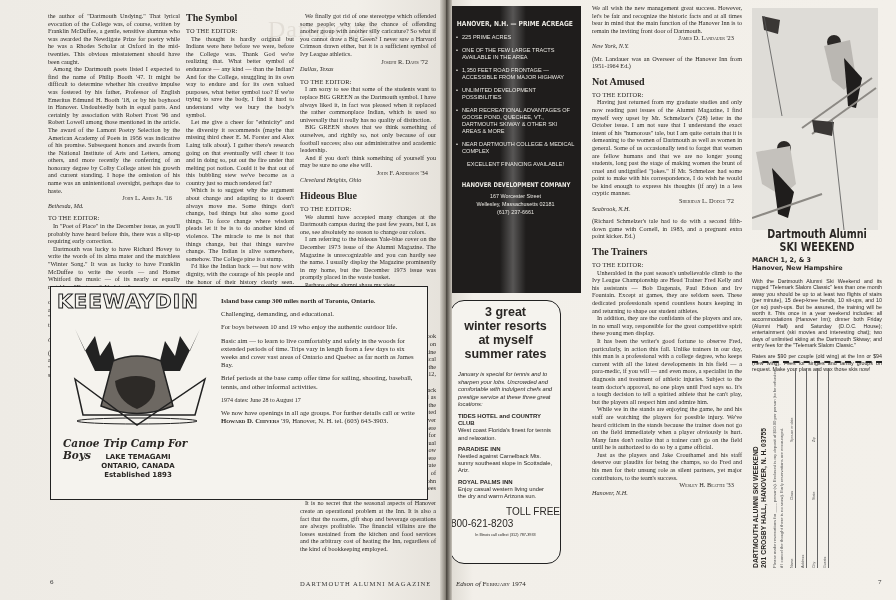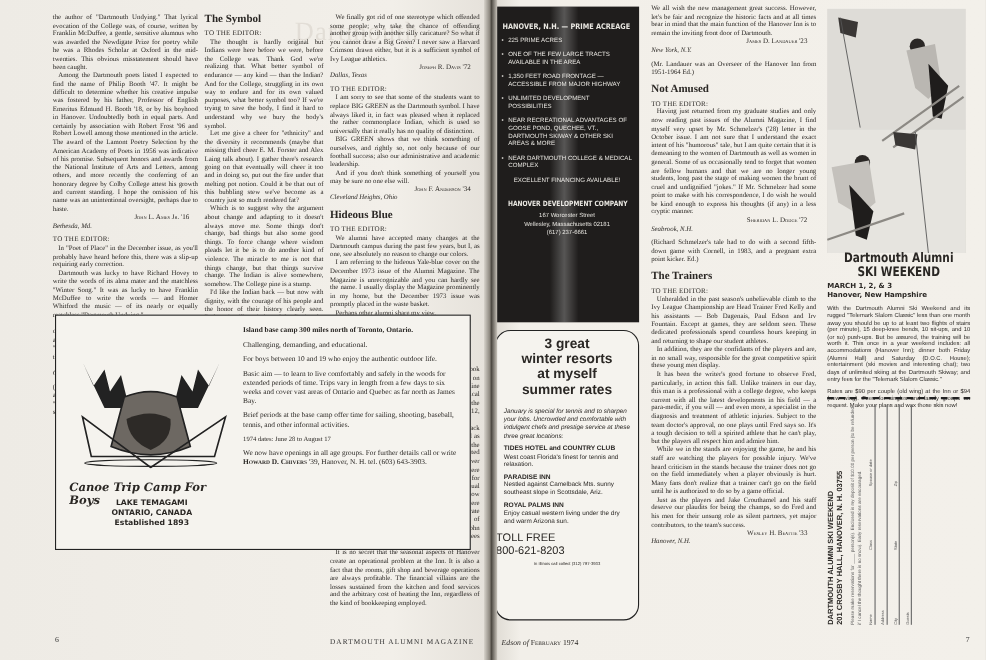--- a/index.html
+++ b/index.html
@@ -56,27 +56,27 @@
   .ad-acreage::after { content: ""; position: absolute; left: 50px; top: 0; width: 26px; height: 100%;
                        background: linear-gradient(to right, rgba(255,255,255,0), rgba(255,255,255,.25), rgba(255,255,255,0)); }
   .acr-title { font-family: "DejaVu Sans", sans-serif; font-weight: bold; font-size: 7px; padding: 14px 0 0 8px; transform: scaleX(.85); transform-origin: left; white-space: nowrap; }
   .acr-list { list-style: none; padding: 6px 6px 0 6px; }
   .acr-list li { font-size: 5.6px; line-height: 7px; margin-bottom: 6px; padding-left: 6px; position: relative; }
   .acr-list li::before { content: "•"; position: absolute; left: 0; }
   .acr-financing { font-size: 5.6px; text-align: center; margin-top: 2px; }
   .acr-company { font-family: "DejaVu Sans", sans-serif; font-weight: bold; font-size: 6.6px; text-align: center; margin-top: 14px; transform: scaleX(.82); white-space: nowrap; }
   .acr-addr { font-size: 5.4px; text-align: center; line-height: 8px; margin-top: 3px; }
 
-  .ad-resorts { position: absolute; left: 4px; top: 300px; width: 131px; height: 264px; border: 1.3px solid #222;
+  .ad-resorts { position: absolute; left: 4px; top: 300px; width: 111px; height: 264px; border: 1.3px solid #222;
                 border-radius: 14px; background: #f5f3ee; font-family: "Liberation Sans", sans-serif; }
   .rs-head { text-align: center; font-weight: bold; font-size: 12.5px; line-height: 14px; margin-top: 4px; }
   .rs-intro { font-style: italic; font-size: 5.8px; line-height: 7.6px; padding: 10px 7px 0 7px; }
   .rs-hotel { font-size: 5.8px; line-height: 7.2px; padding: 4px 7px 0 7px; }
   .rs-hotel b { display: block; font-size: 6px; }
-  .rs-tollfree { text-align: left; font-size: 10px; margin-top: 6px; }
+  .rs-tollfree { text-align: right; font-size: 10px; margin-top: 6px; }
   .rs-phone { text-align: left; font-size: 10px; margin-top: 1px; }
   .rs-illinois { text-align: center; font-size: 3.8px; margin-top: 4px; }
 
   .issue-line { position: absolute; left: 10px; top: 580px; font-style: italic; font-size: 7px; }
   .issue-line .sc { font-variant: small-caps; font-style: normal; }
 
   #col-r1 { left: 146px; top: 0px; width: 150px; }
 
   
   .ad-ski { position: absolute; left: 300px; top: 8px; width: 150px; height: 590px; }
@@ -150,20 +150,21 @@
     <p class="place">Cutchogue, N.Y.</p>
 
     <h3>Hanover Inn</h3>
     <p class="to">TO THE EDITOR:</p>
     <p>It seems to me both unwise and unfair to overlook certain historic facts in connection with your article on page 14 of December 1973 Alumni Magazine regarding the Hanover Inn operation. The identical comment applies to Stuart Kurland's reporting on the same subject in The Dartmouth of November 12, 1973.</p>
     <p>No one can object to changing red figures into black ones, although profits have to date not been stated as the main goal of the College Trustees in respect to the Hanover Inn. You and your readers may be interested to know that for 25 years prior to 1951 the Hanover Inn had only experienced two occasions when there was an annual operational profit. In other words, for 23 years there were fairly substantial annual operational losses. You may also be interested to know that after 1951 until the new Inn was built there were profits every year except two in which moderate losses were sustained. If you wish confirmation of these facts you may consult John Dickey or John Meck or Dick Olmsted or Paul Young, or the Trustees who served during that period.</p>
     <p>It is no secret that the seasonal aspects of Hanover create an operational problem at the Inn. It is also a fact that the rooms, gift shop and beverage operations are always profitable. The financial villains are the losses sustained from the kitchen and food services and the arbitrary cost of heating the Inn, regardless of the kind of bookkeeping employed.</p>
   </div>
 
   <div class="ad-keewaydin">
+    <div class="kw-logo">KEEWAYDIN</div>
     <svg class="kw-moose" viewBox="0 0 165 105">
       <path d="M20 8 L30 30 L40 15 L45 35 L55 20 L60 40 L70 38 L60 50 L40 50 Z" fill="#222"></path>
       <path d="M145 8 L135 30 L125 15 L120 35 L110 20 L105 40 L95 38 L105 50 L125 50 Z" fill="#222"></path>
       <path d="M58 40 Q82 30 106 40 L118 85 Q82 100 46 85 Z" fill="#6d6862" stroke="#222" stroke-width="1.5"></path>
       <path d="M60 60 Q82 50 100 60 Q102 80 82 88 Q62 80 60 60 Z" fill="#2d2a27"></path>
       <path d="M20 58 L82 104 L150 58 L140 94 L28 94 Z" fill="none" stroke="#222" stroke-width="1.5"></path>
       <ellipse cx="82" cy="100" rx="60" ry="3" fill="none" stroke="#222"></ellipse>
     </svg>
     <div class="kw-camp-title">Canoe Trip Camp For Boys</div>
     <div class="kw-camp-sub">

